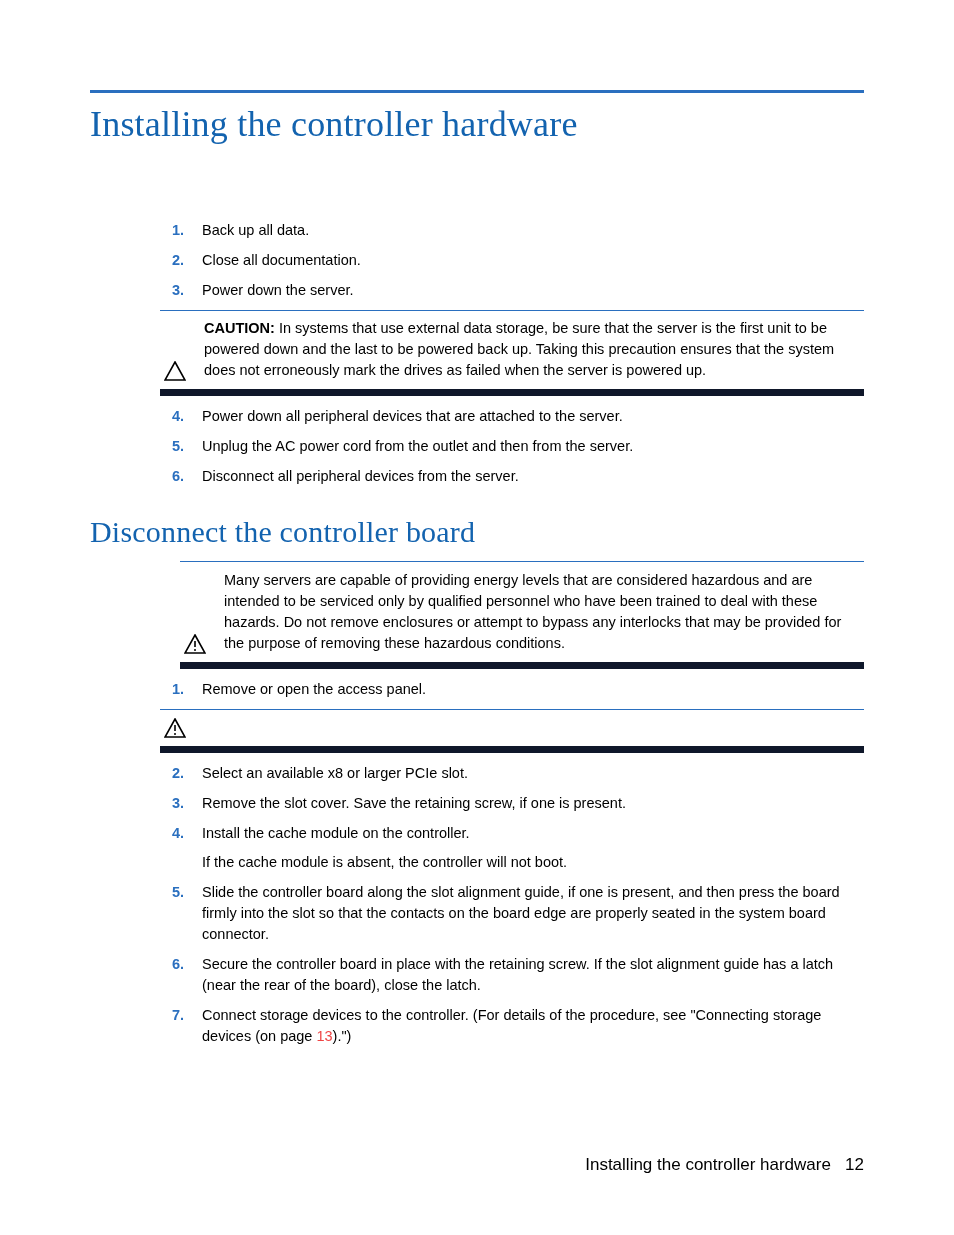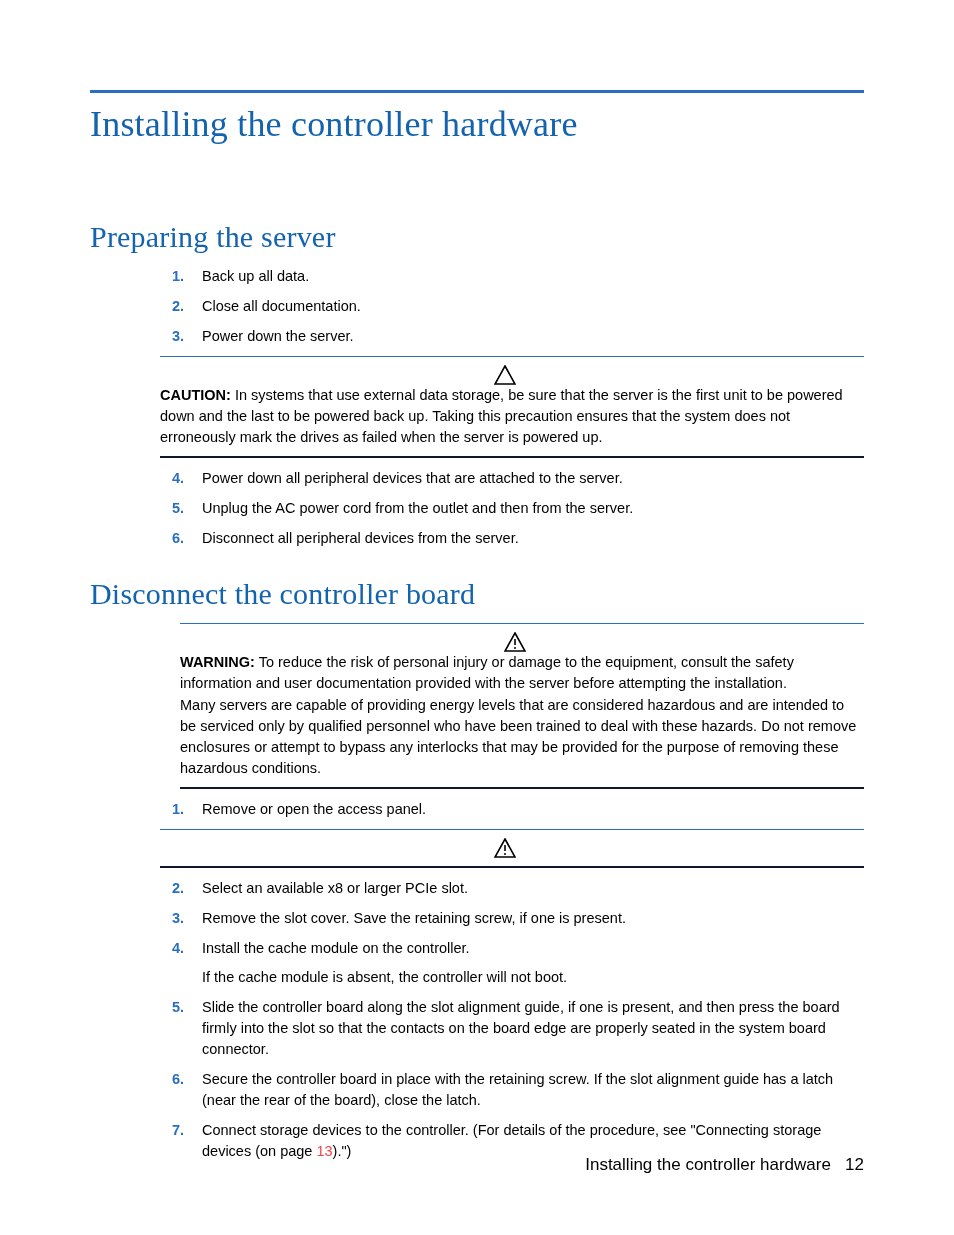--- a/index.html
+++ b/index.html
@@ -54,26 +54,25 @@
     flex-shrink: 0;
   }
   .item-text {
     flex: 1;
   }
   .item-sub {
     margin-top: 8px;
   }
   .admonition {
     border-top: 1px solid #2a6fbf;
-    border-bottom: 2px solid #0f172a;
+    border-bottom: 7px solid #0f172a;
     margin: 6px 0 10px 0;
     padding: 7px 0 8px 0;
     display: flex;
-    align-items: center;
-    flex-direction: column;
+    align-items: flex-end;
   }
   .admonition.inner {
     margin-left: 0;
   }
   .admonition.outer {
     margin-left: 90px;
   }
   .adm-icon {
     width: 30px;
     flex-shrink: 0;
@@ -104,21 +103,20 @@
   }
 </style>
 </head>
 <body>
 
 <div class="top-rule"></div>
 
 <h1>Installing the controller hardware</h1>
 
 <div class="section">
-  <h2>Preparing the server</h2>
   <div class="ol-container">
     <div class="ol-row">
       <div class="num">1.</div>
       <div class="item-text">Back up all data.</div>
     </div>
     <div class="ol-row">
       <div class="num">2.</div>
       <div class="item-text">Close all documentation.</div>
     </div>
     <div class="ol-row">
@@ -158,24 +156,20 @@
 
   <div class="admonition outer">
     <div class="adm-icon">
       <svg width="22" height="20" viewBox="0 0 22 20">
         <polygon points="11,1 21,19 1,19" fill="none" stroke="#000" stroke-width="1.6"></polygon>
         <line x1="11" y1="7" x2="11" y2="13" stroke="#000" stroke-width="1.6"></line>
         <circle cx="11" cy="16" r="1" fill="#000"></circle>
       </svg>
     </div>
     <div class="adm-body">
-      <div>
-        <span class="adm-label">WARNING:</span>
-        <span>To reduce the risk of personal injury or damage to the equipment, consult the safety information and user documentation provided with the server before attempting the installation.</span>
-      </div>
       <div class="adm-para">Many servers are capable of providing energy levels that are considered hazardous and are intended to be serviced only by qualified personnel who have been trained to deal with these hazards. Do not remove enclosures or attempt to bypass any interlocks that may be provided for the purpose of removing these hazardous conditions.</div>
     </div>
   </div>
 
   <div class="ol-container">
     <div class="ol-row">
       <div class="num">1.</div>
       <div class="item-text">Remove or open the access panel.</div>
     </div>
 

